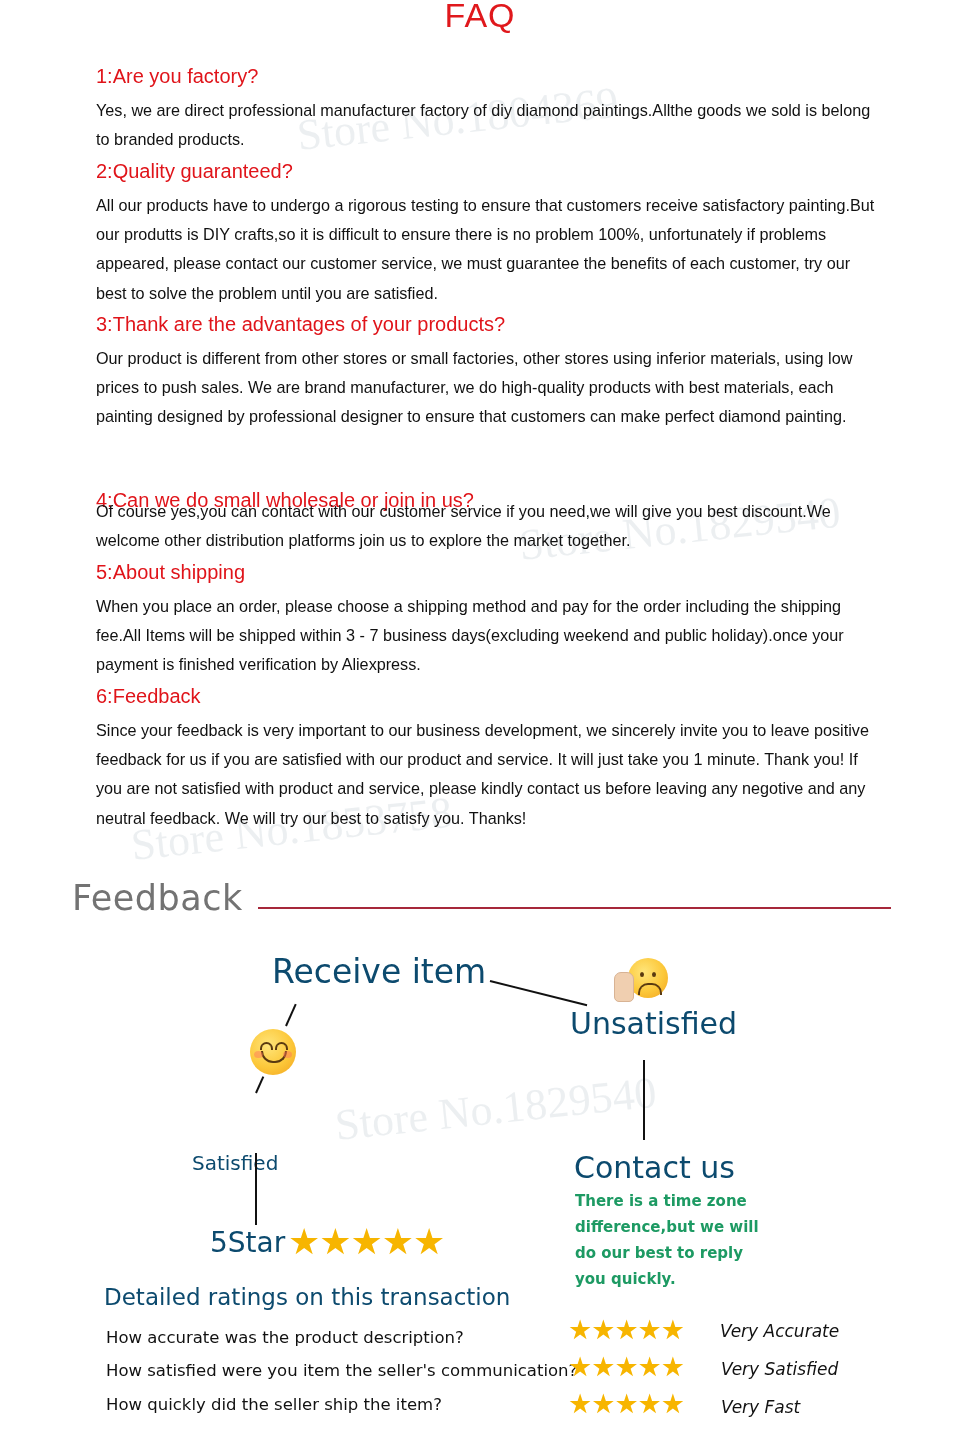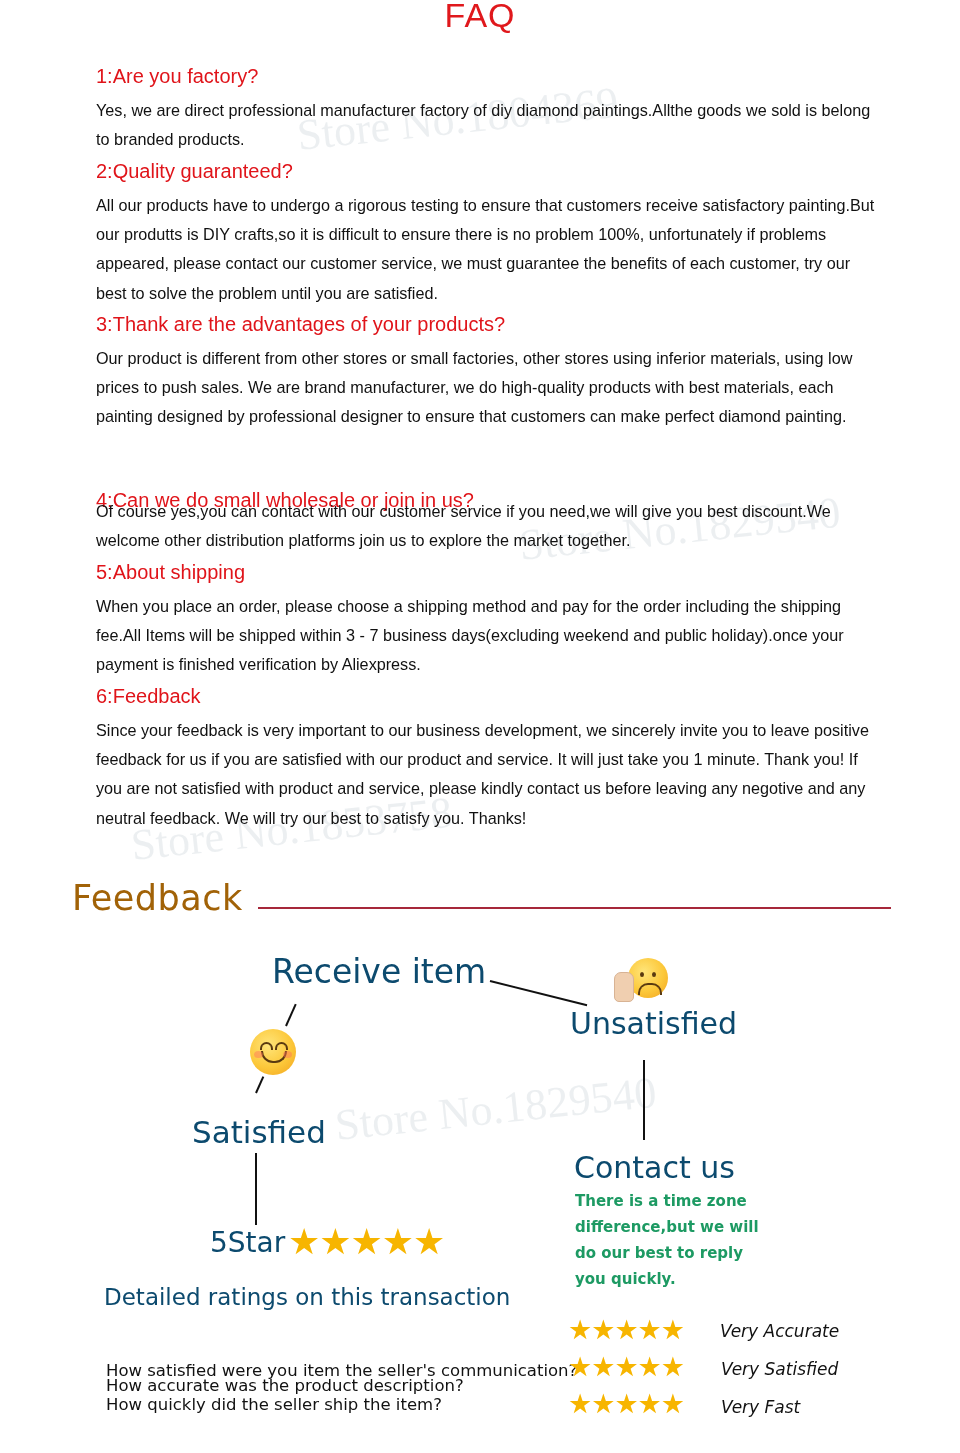--- a/index.html
+++ b/index.html
@@ -2,21 +2,21 @@
 <html><head>
   <meta charset="utf-8">
   <style>
     html, body { margin: 0; padding: 0; background: #ffffff; }
     body { width: 960px; height: 1453px; position: relative; overflow: hidden; font-family: "Liberation Sans", sans-serif; }
     .abs { position: absolute; }
     .faq-title { left: 0; width: 960px; top: -4px; text-align: center; font-size: 34px; color: #e0181c; letter-spacing: 1px; }
     .q { left: 96px; font-size: 20px; color: #e0141a; white-space: nowrap; }
     .a { left: 96px; width: 780px; font-size: 16.2px; color: #111; line-height: 29.2px; }
     .wm { color: rgba(200, 210, 215, 0.35); font-family: "Liberation Serif", serif; font-size: 44px; white-space: nowrap; transform: rotate(-6deg); transform-origin: left bottom; pointer-events: none; }
-    .fb-title { left: 72px; top: 878px; font-family: "DejaVu Sans", sans-serif; font-size: 35px; color: #a16207; letter-spacing: 0.5px; }
+    .fb-title { left: 72px; top: 878px; font-family: "DejaVu Sans", sans-serif; font-size: 35px; color: #737373; letter-spacing: 0.5px; }
     .fb-rule { left: 258px; top: 907px; width: 633px; height: 2px; background: #a6283a; }
     .node { font-family: "DejaVu Sans", sans-serif; color: #0c4a6e; white-space: nowrap; }
     .line { background: #111; height: 2px; transform-origin: left center; }
     .vline { background: #111; width: 2px; }
     .emoji { border-radius: 50%; background: radial-gradient(circle at 40% 35%, #ffe57a 0%, #fcc83a 55%, #f2a21c 100%); }
     .contact-note { left: 575px; top: 1188px; width: 200px; font-family: "DejaVu Sans", sans-serif; font-weight: bold; font-size: 15px; line-height: 26px; color: #1d9a63; }
     .star { color: #f7b500; }
     .stars-big { font-size: 36px; letter-spacing: -1px; line-height: 1; }
     .stars-row { font-size: 27px; letter-spacing: -1px; line-height: 1; }
     .rating-label { font-family: "DejaVu Sans", sans-serif; font-style: italic; font-size: 17px; color: #111; white-space: nowrap; text-align: center; }
@@ -73,35 +73,35 @@
 <div class="abs emoji" style="left:250px; top:1029px; width:46px; height:46px;">
   <div style="position:absolute; left:10px; top:13px; width:9px; height:6px; border:2px solid #5a3a10; border-bottom:none; border-radius:8px 8px 0 0;"></div>
   <div style="position:absolute; left:25px; top:13px; width:9px; height:6px; border:2px solid #5a3a10; border-bottom:none; border-radius:8px 8px 0 0;"></div>
   <div style="position:absolute; left:11px; top:22px; width:22px; height:10px; border:2px solid #5a3a10; border-top:none; border-radius:0 0 12px 12px;"></div>
   <div style="position:absolute; left:4px; top:22px; width:9px; height:7px; border-radius:50%; background:rgba(255,110,90,0.45);"></div>
   <div style="position:absolute; left:33px; top:22px; width:9px; height:7px; border-radius:50%; background:rgba(255,110,90,0.45);"></div>
 </div>
 
 <div class="abs line" style="left:256px; top:1092px; width:18px; transform:rotate(-66deg);"></div>
 
-<div class="abs node" style="left:192px; top:1114px; font-size:31px;">Satisfied</div>
+<div class="abs node" style="left:192px; top:1151px; font-size:20px;">Satisfied</div>
 
 <div class="abs vline" style="left:255px; top:1153px; height:72px;"></div>
 
 <div class="abs vline" style="left:643px; top:1060px; height:80px;"></div>
 
 <div class="abs node" style="left:574px; top:1150px; font-size:30px;">Contact us</div>
 <div class="abs contact-note">There is a time zone difference,but we will do our best to reply you quickly.</div>
 
 <div class="abs node" style="left:210px; top:1226px; font-size:28px;">5Star</div>
 <div class="abs star stars-big" style="left:288px; top:1224px;">★★★★★</div>
 
 <div class="abs node" style="left:104px; top:1284px; font-size:23px;">Detailed ratings on this transaction</div>
 
-<div class="abs rating-q" style="top:1376px;">How accurate was the product description?</div>
+<div class="abs rating-q" style="top:1328px;">How accurate was the product description?</div>
 <div class="abs star stars-row" style="left:568px; top:1317px;">★★★★★</div>
 <div class="abs rating-label" style="left:720px; top:1321px;">Very Accurate</div>
 
 <div class="abs rating-q" style="top:1361px;">How satisfied were you item the seller's communication?</div>
 <div class="abs star stars-row" style="left:568px; top:1354px;">★★★★★</div>
 <div class="abs rating-label" style="left:721px; top:1359px;">Very Satisfied</div>
 
 <div class="abs rating-q" style="top:1395px;">How quickly did the seller ship the item?</div>
 <div class="abs star stars-row" style="left:568px; top:1391px;">★★★★★</div>
 <div class="abs rating-label" style="left:721px; top:1397px;">Very Fast</div>

